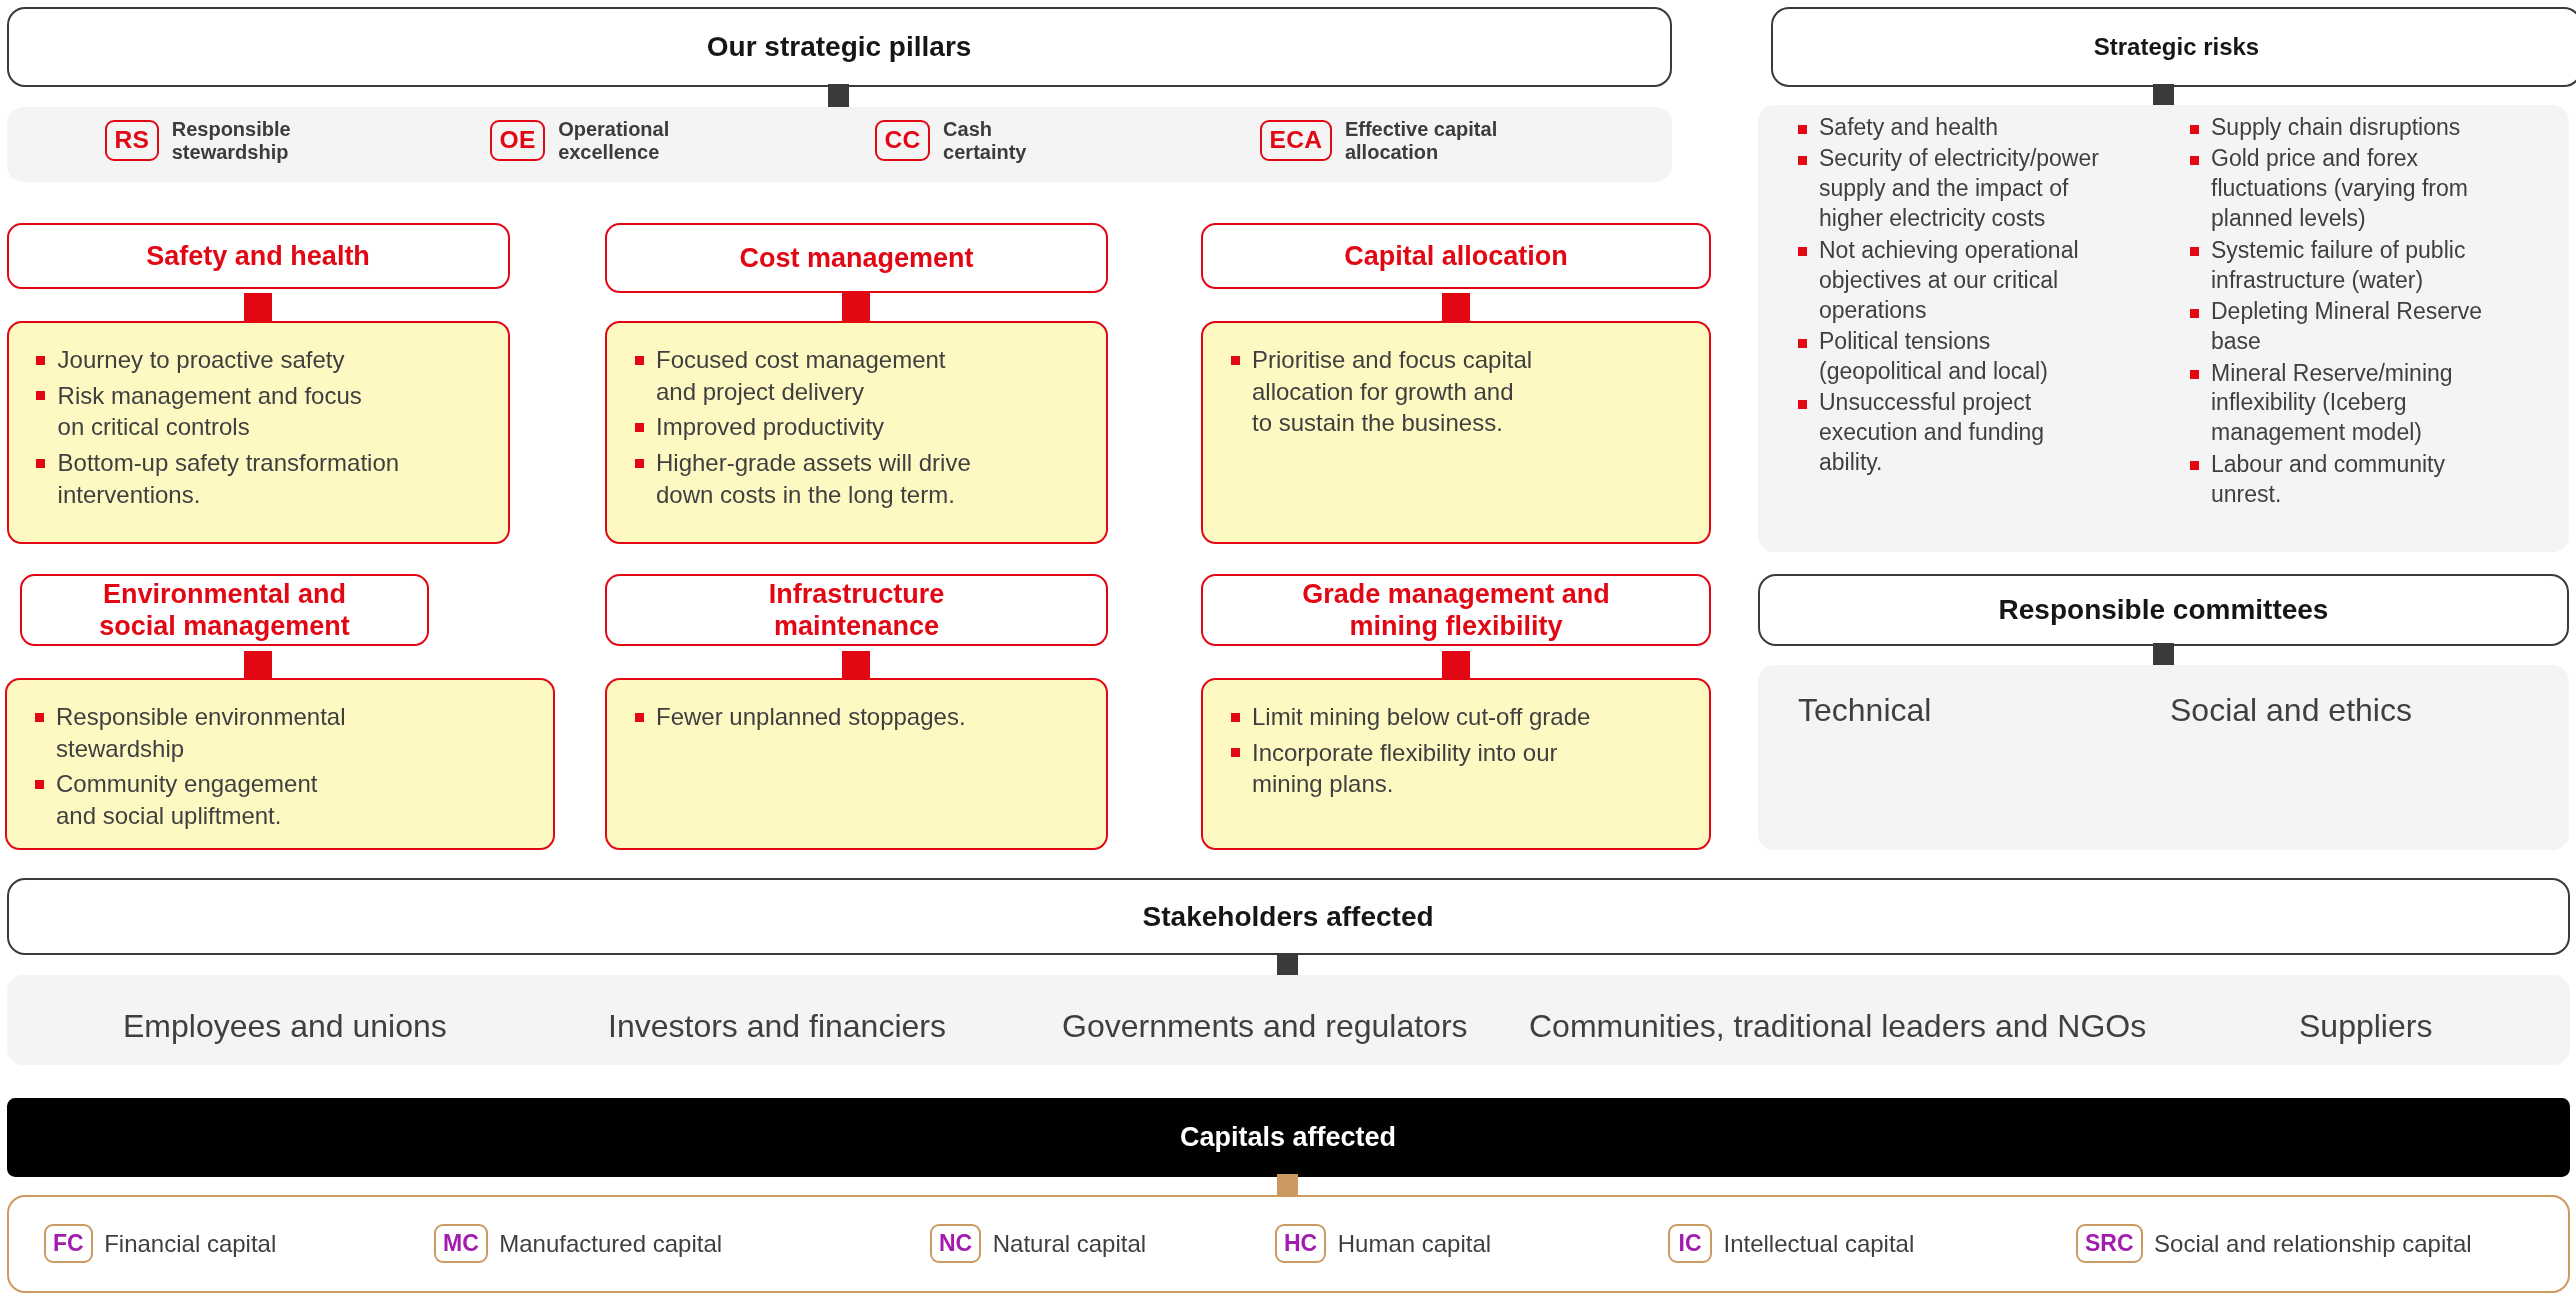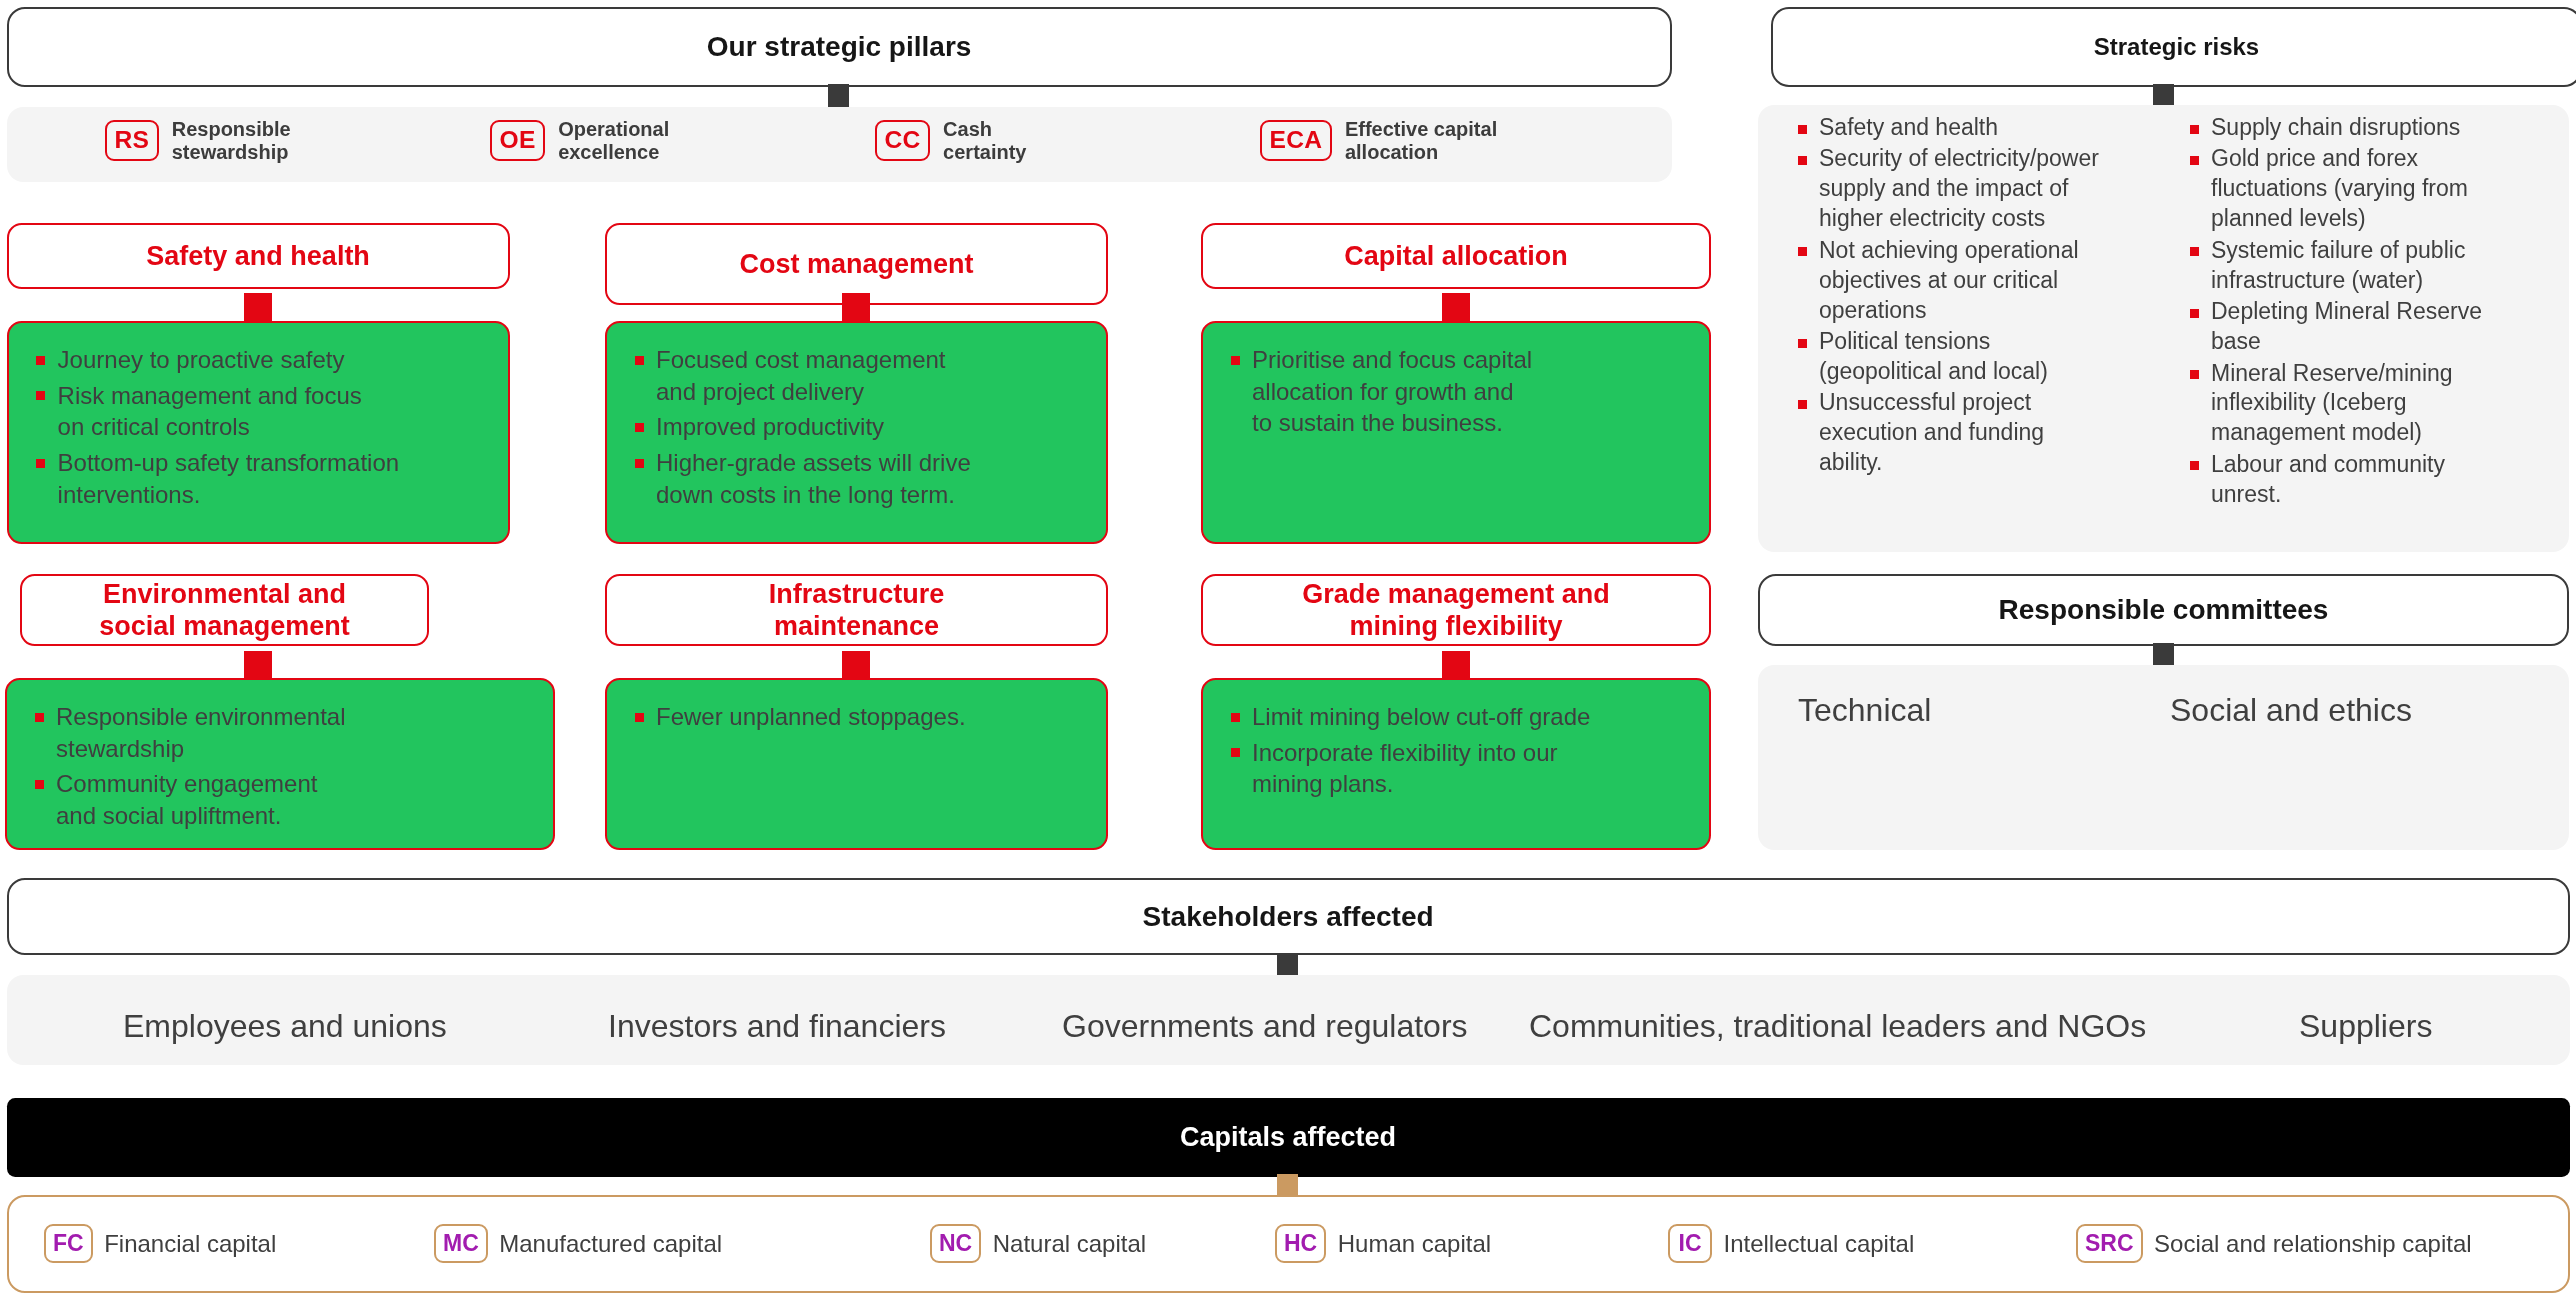--- a/index.html
+++ b/index.html
@@ -100,21 +100,21 @@
     font-size: 27px;
     line-height: 1.2;
     white-space: pre-line;
     padding: 0 11.5px;
   }
   .card-body {
     position: absolute;
     box-sizing: border-box;
     border: 2.5px solid #e30613;
     border-radius: 14.7px;
-    background: #22c55e;
+    background: #fef9c3;
     padding: 21px 21px 14.7px 21px;
   }
   ul.bullets {
     list-style: none;
     margin: 0;
     padding: 0;
   }
   ul.bullets > li {
     position: relative;
     padding-left: 28px;
@@ -237,21 +237,21 @@
 <div class="card-body" style="left:6.6px; top:321px; width:503px; height:223px;">
   <ul class="bullets">
     <li>Journey to proactive safety</li>
     <li>Risk management and focus
 on critical controls</li>
     <li>Bottom-up safety transformation
 interventions.</li>
   </ul>
 </div>
 
-<div class="card-title" style="left:605px; top:223px; width:503px; height:82px;">
+<div class="card-title" style="left:605px; top:223px; width:503px; height:70px;">
   <span>Cost management</span>
 </div>
 <div class="tab-red" style="left:842px; top:293px;"></div>
 <div class="card-body" style="left:605px; top:321px; width:503px; height:223px;">
   <ul class="bullets">
     <li>Focused cost management
 and project delivery</li>
     <li>Improved productivity</li>
     <li>Higher-grade assets will drive
 down costs in the long term.</li>

